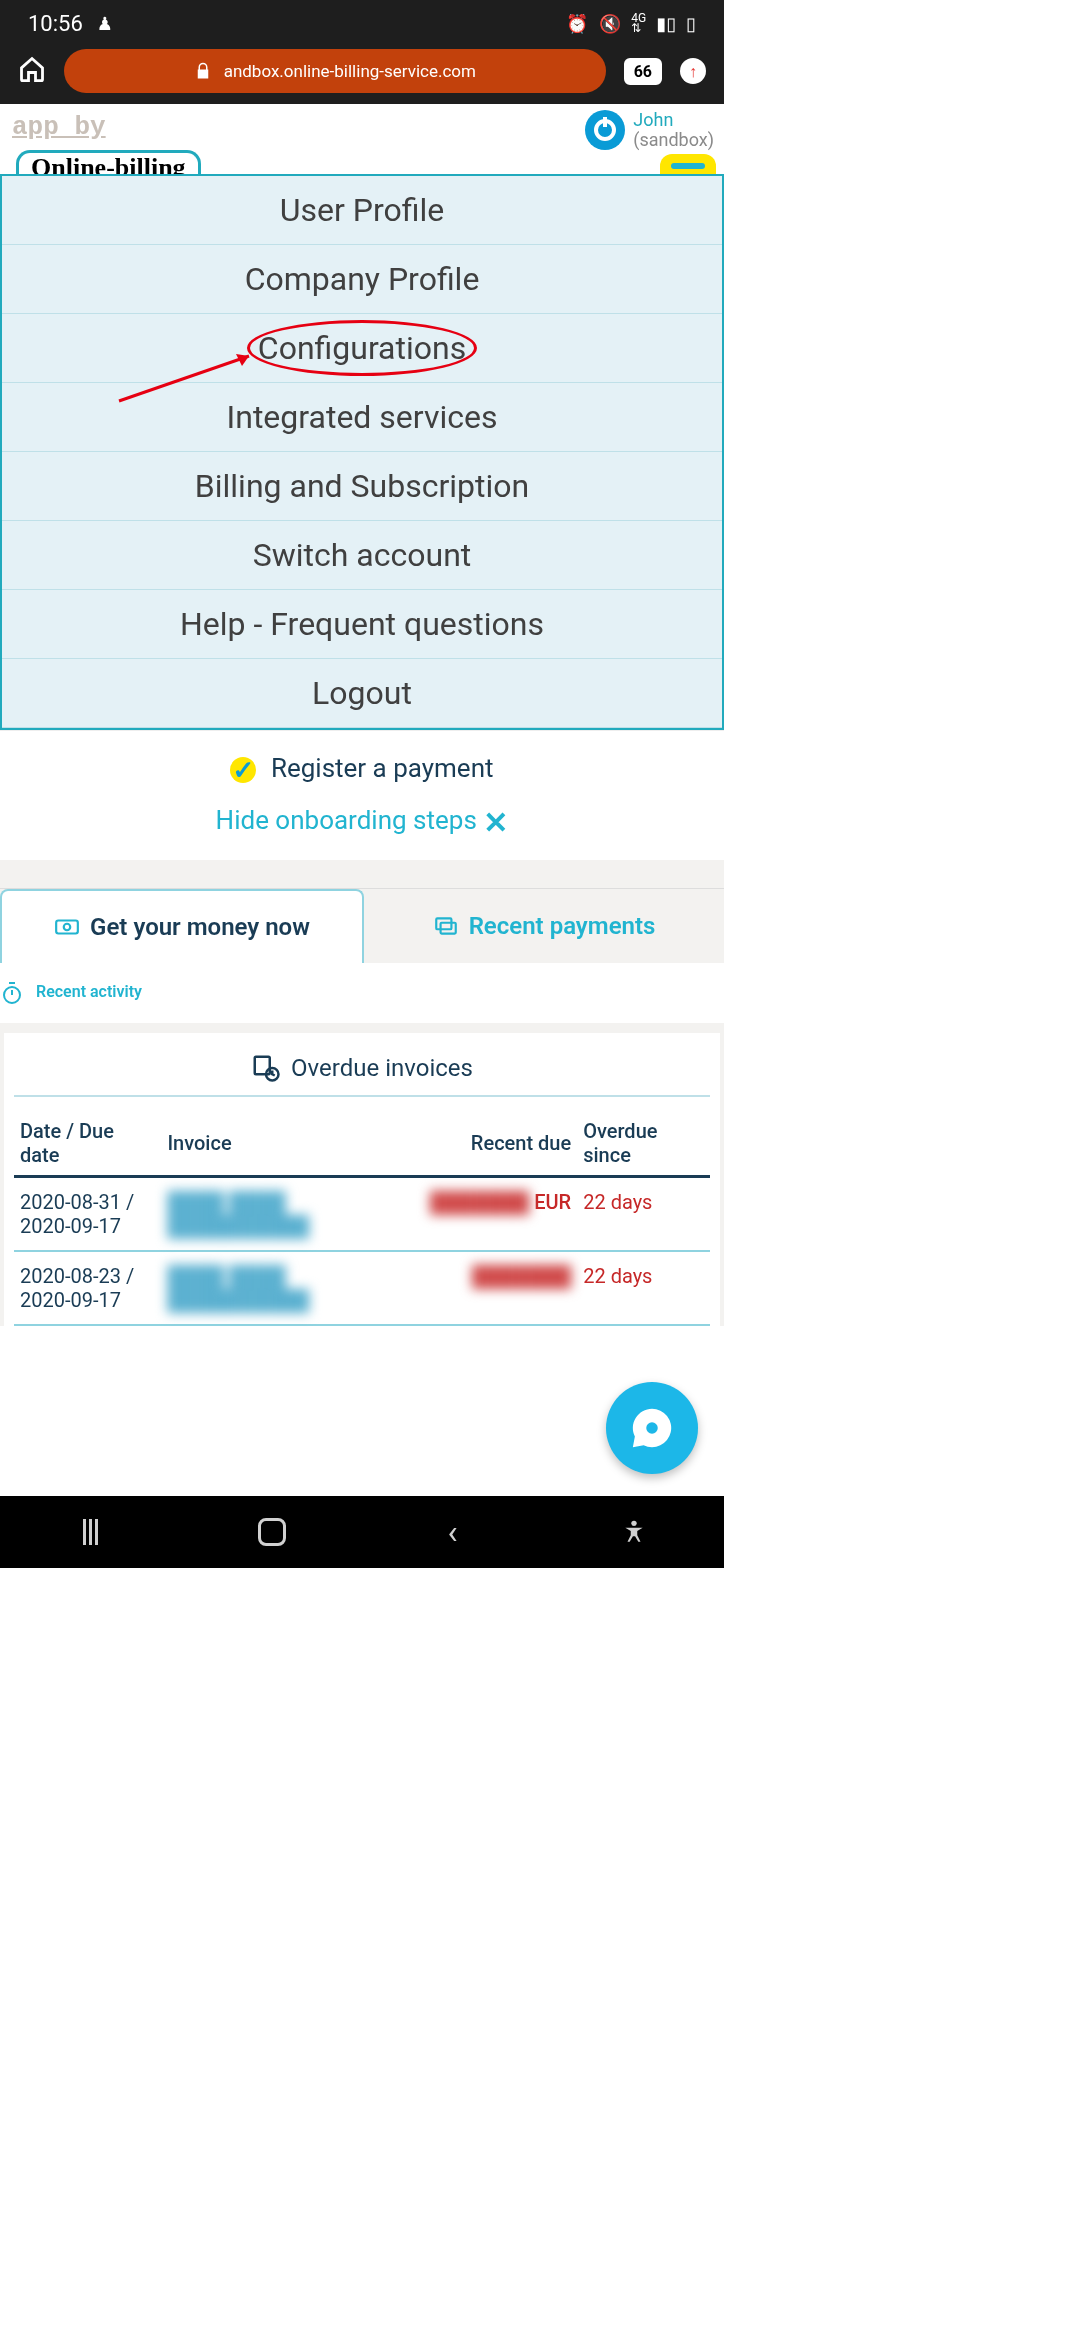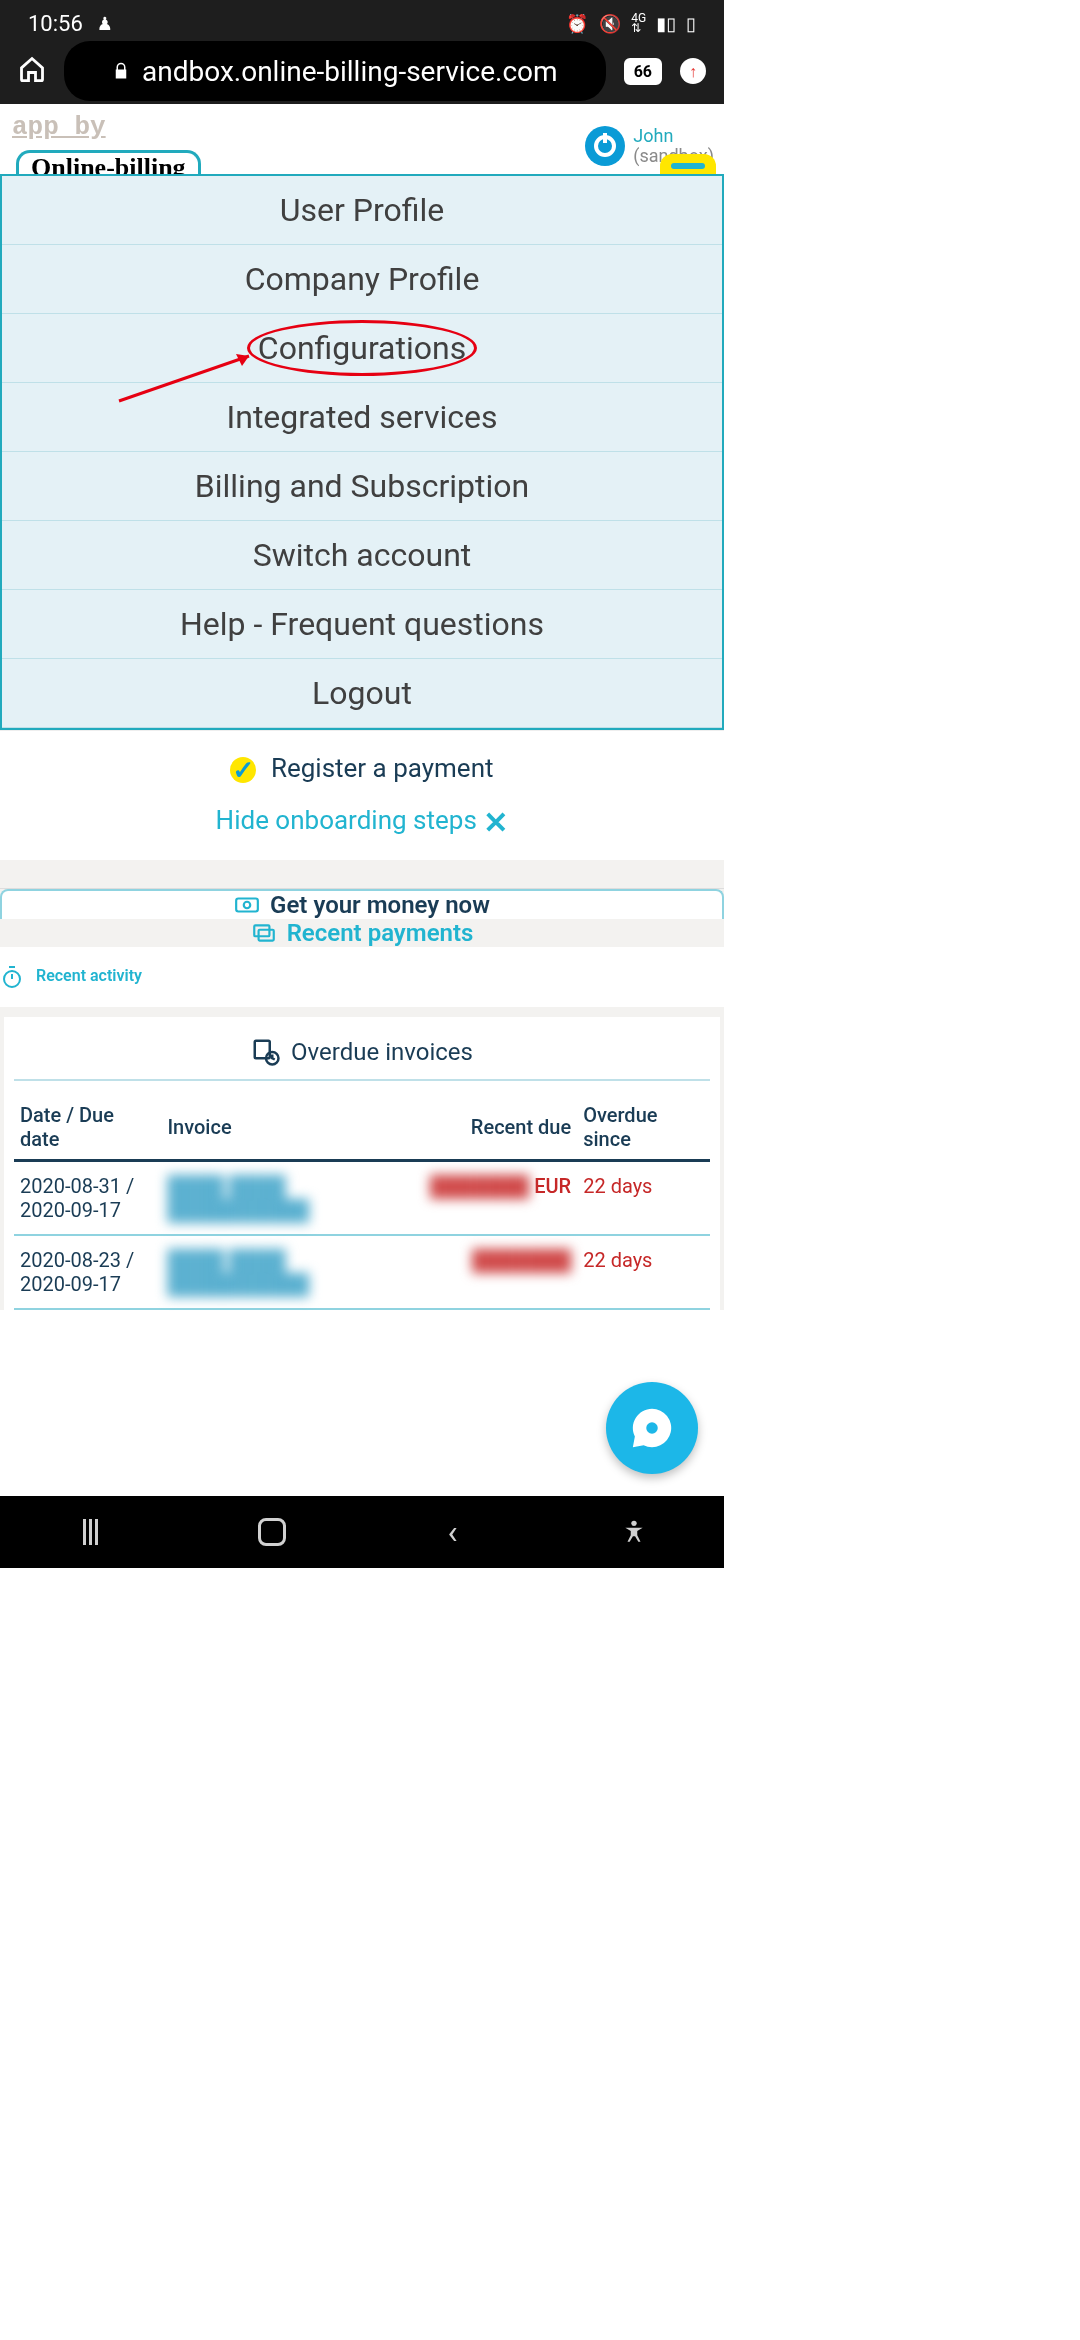--- a/index.html
+++ b/index.html
@@ -5,28 +5,28 @@
   * { box-sizing: border-box; margin: 0; padding: 0; }
   html, body { width: 724px; height: 1568px; font-family: -apple-system, "Segoe UI", Roboto, Arial, sans-serif; background: #fff; color: #1a3c55; overflow: hidden; }
   
   .status-bar { height: 46px; background: #1e1e1e; color: #fff; display: flex; align-items: center; justify-content: space-between; padding: 0 28px; font-size: 22px; }
   .status-left { display: flex; align-items: center; gap: 14px; }
   .status-right { display: flex; align-items: center; gap: 10px; }
   .status-icon { font-size: 18px; }
   
   .url-bar { height: 58px; background: #1e1e1e; display: flex; align-items: center; gap: 18px; padding: 0 18px 8px 18px; }
   .home-icon { color: #fff; }
-  .url-pill { flex: 1; background: #000000; border-radius: 26px; height: 60px; display: flex; align-items: center; justify-content: center; color: #fff; font-size: 28px; gap: 12px; }
+  .url-pill { flex: 1; background: #c2410c; border-radius: 26px; height: 44px; display: flex; align-items: center; justify-content: center; color: #fff; font-size: 17px; gap: 12px; }
   .tab-count { background: #fff; color: #000; border-radius: 6px; padding: 2px 8px; font-size: 16px; font-weight: 700; border: 2px solid #fff; }
   .up-badge { width: 26px; height: 26px; border-radius: 50%; background: #fff; display: flex; align-items: center; justify-content: center; color: #e53935; font-weight: bold; }
   
   .page-top { background: #fff; position: relative; padding: 8px 12px 0 12px; height: 70px; }
   .app-by { color: #c9c0b8; font-family: Liberation Mono, monospace; font-size: 26px; text-decoration: underline; font-weight: 600; }
   .online-billing-tab { position: absolute; bottom: -6px; left: 16px; border: 3px solid #21aabd; border-bottom: none; border-radius: 14px 14px 0 0; padding: 2px 12px 0 12px; font-family: "Comic Sans MS", cursive; font-size: 26px; font-weight: 700; color: #000; background: #fff; height: 30px; overflow: hidden; line-height: 26px; }
-  .user-chip { position: absolute; right: 10px; top: 22px; display: flex; align-items: center; gap: 8px; justify-content: space-between; }
+  .user-chip { position: absolute; right: 10px; top: 6px; display: flex; align-items: center; gap: 8px; justify-content: space-between; }
   .power-circle { width: 40px; height: 40px; border-radius: 50%; background: #0a9bd6; display: flex; align-items: center; justify-content: center; }
   .power-inner { width: 22px; height: 22px; border: 4px solid #fff; border-radius: 50%; position: relative; }
   .power-inner::after { content: ""; position: absolute; top: -6px; left: 50%; transform: translateX(-50%); width: 4px; height: 10px; background: #fff; }
   .user-meta { display: flex; flex-direction: column; font-size: 18px; line-height: 20px; }
   .user-name { color: #21aabd; }
   .user-env { color: #8a8a8a; }
   .yellow-tag { position: absolute; right: 8px; bottom: -4px; width: 56px; height: 24px; background: #ffe600; border-radius: 12px 12px 0 0; }
   .yellow-tag .bar { width: 34px; height: 6px; background: #21b4d0; border-radius: 3px; margin: 9px auto 0 auto; }
   
   .dropdown { border: 2px solid #21aabd; background: #e4f1f6; position: relative; }
@@ -34,21 +34,21 @@
   .dd-item:last-child { border-bottom: none; }
   .highlight-ellipse { position: absolute; border: 3px solid #e60012; border-radius: 50%; width: 230px; height: 56px; pointer-events: none; }
   .highlight-arrow { position: absolute; left: 112px; top: 170px; width: 160px; height: 60px; pointer-events: none; }
   
   .page-body { background: #f3f2f0; }
   .reg-payment { background: #fff; padding: 22px 0 8px 0; text-align: center; font-size: 26px; color: #1a3c55; border-top: 1px solid #eee; }
   .check-badge { display: inline-flex; width: 26px; height: 26px; border-radius: 50%; background: #ffe600; color: #0a9bd6; align-items: center; justify-content: center; font-weight: 900; margin-right: 8px; vertical-align: middle; }
   .hide-onboarding { background: #fff; padding: 14px 0 20px 0; text-align: center; font-size: 26px; color: #21b4d0; }
   .hide-onboarding .x { font-weight: 900; font-size: 30px; vertical-align: middle; }
   
-  .money-tabs { display: flex; border-top: 1px solid #ddd; background: #f3f2f0; margin-top: 28px; flex-direction: column; }
+  .money-tabs { display: flex; border-top: 1px solid #ddd; background: #f3f2f0; margin-top: 28px; }
   .money-tab { flex: 1; height: 74px; display: flex; align-items: center; justify-content: center; gap: 10px; font-size: 24px; }
   .money-tab.active { background: #fff; border: 2px solid #8fd3e0; border-bottom: none; border-radius: 8px 8px 0 0; color: #1a3c55; font-weight: 600; }
   .money-tab.inactive { color: #21b4d0; font-weight: 600; }
   .sub-tab { background: #fff; padding: 18px 0; text-align: left; color: #21b4d0; font-size: 16px; font-weight: 600; }
   
   .overdue { background: #fff; margin: 10px 4px 0 4px; padding: 10px 10px 0 10px; }
   .overdue-title { text-align: center; font-size: 24px; color: #1a3c55; padding: 10px 0 12px 0; border-bottom: 2px solid #bfe0e8; display: flex; align-items: center; justify-content: center; gap: 10px; }
   table { width: 100%; border-collapse: collapse; margin-top: 12px; }
   th { text-align: left; font-size: 20px; color: #1a3c55; font-weight: 500; padding: 10px 6px 8px 6px; border-bottom: 3px solid #1a3c55; }
   th.right { text-align: right; }

